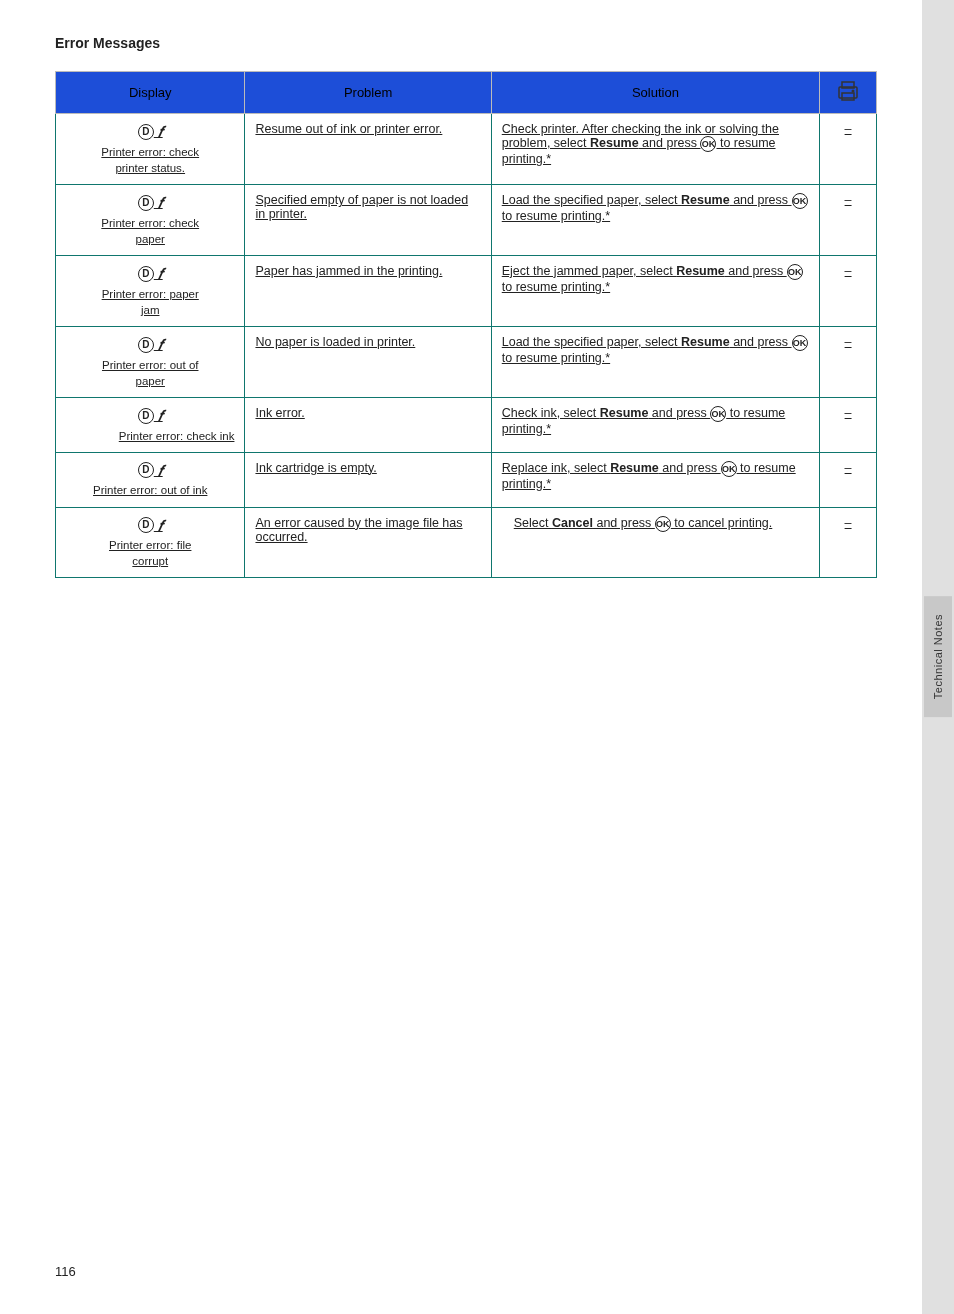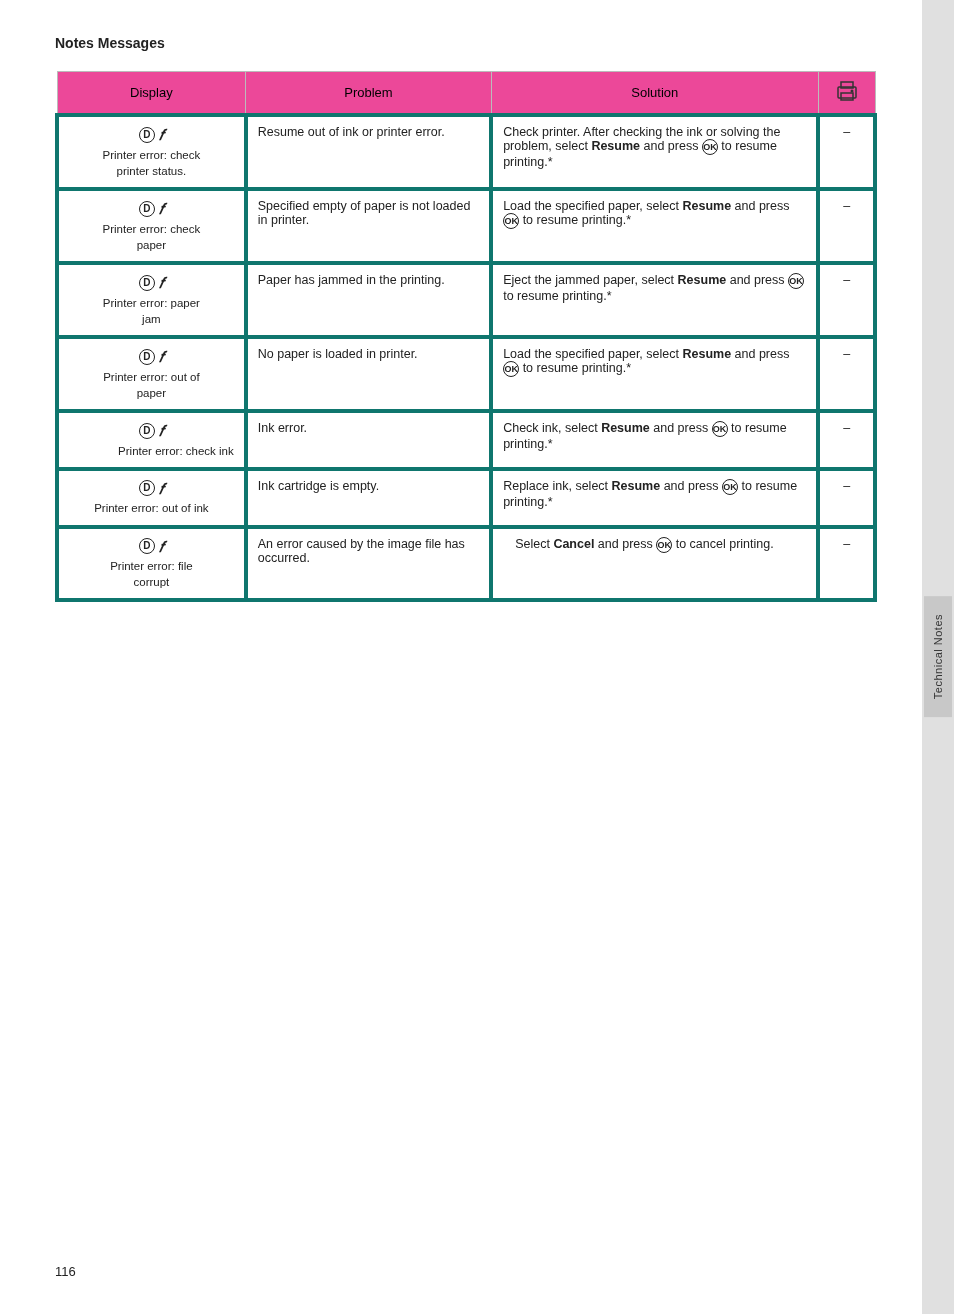--- a/index.html
+++ b/index.html
@@ -10,46 +10,47 @@
       width: 954px;
       min-height: 1314px;
       position: relative;
     }
     table {
       width: 100%;
       border-collapse: collapse;
       font-size: 12.5px;
     }
     thead tr {
-      background: #ec4899;
+      background: #1d4ed8;
       margin-top: 48px;
     }
     th {
       border: 1px solid #bbb;
       padding: 8px 10px;
       text-align: center;
       font-weight: normal;
       font-size: 13px;
     }
     td {
-      border: 4px solid #0f766e;
+      border: 1px solid #0f766e;
       padding: 8px 10px;
       vertical-align: top;
       font-size: 12.5px;
       color: #222;
+      text-decoration: underline;
     }
   </style>
 </head>
 <body>
 
 <div style="display:flex; width:954px; min-height:1314px; background:#e0e0e0;">
 
   <div style="flex:1; background:#ffffff; padding: 35px 45px 60px 55px; position:relative; min-height:1314px;">
 
-    <div style="font-size:14px; font-weight:bold; color:#222; margin-bottom:20px;">Notes Messages</div>
+    <div style="font-size:14px; font-weight:bold; color:#222; margin-bottom:20px;">Error Messages</div>
 
     <table>
       <thead>
         <tr>
           <th style="width:150px;">Display</th>
           <th style="width:195px;">Problem</th>
           <th style="width:260px;">Solution</th>
           <th style="width:45px;">
             <svg width="22" height="22" viewBox="0 0 22 22">
               <rect x="2" y="7" width="18" height="11" rx="1" fill="none" stroke="#333" stroke-width="1.5"></rect>

